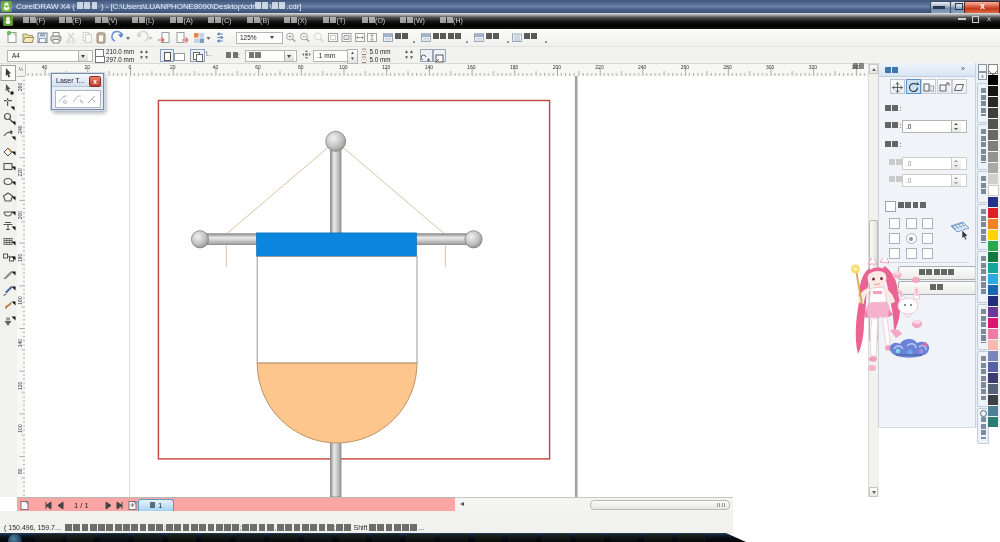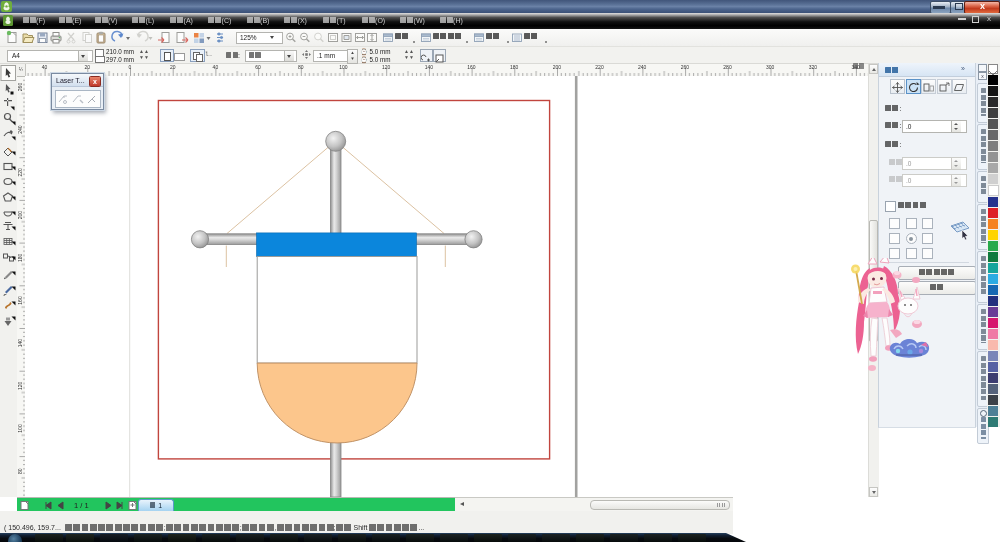--- a/index.html
+++ b/index.html
@@ -26,40 +26,41 @@
 #toolbar{left:0;top:29px;width:1000px;height:17px;background:linear-gradient(#fbfbfa,#f0f0ee);border-bottom:1px solid #e2e2de}
 #propbar{left:0;top:47px;width:1000px;height:16px;background:#f2f2ef;border-bottom:1px solid #dadad6}
 #hruler{left:25px;top:64px;width:843px;height:12px;background:#f7f7f4;border-bottom:1px solid #b9b9b4}
 #vruler{left:17px;top:64px;width:8px;height:433px;background:#f7f7f4;border-right:1px solid #c4c4bf}
 #toolbox{left:0;top:64px;width:17px;height:433px;background:#f1f1ee;border-right:1px solid #d5d5d1}
 #canvas{left:25px;top:76px;width:843px;height:421px;background:#fff}
 #vscroll{left:868px;top:64px;width:10px;height:433px;background:#f1f1ee;border-left:1px solid #dcdcd8}
 #docker{left:878px;top:63px;width:97px;height:364px;background:#f0f3f7;border-left:1px solid #c9d2dc;border-bottom:1px solid #d6dde5}
 #tabstrip{left:975px;top:63px;width:12px;height:364px;background:#e8eef6;border-left:1px solid #c9d2dc}
 #palette{left:987px;top:63px;width:13px;height:364px;background:#f1f1ee}
-#pagebar{left:17px;top:497px;width:438px;height:14px;background:#22c55e;border-top:1px solid #b9b9b4}
+#pagebar{left:17px;top:497px;width:438px;height:14px;background:#fca5a5;border-top:1px solid #b9b9b4}
 #hscroll{left:455px;top:497px;width:278px;height:14px;background:#f4f4f1;border-top:1px solid #c9c9c4}
 #statusband{left:0;top:511px;width:733px;height:23px;background:#f1f1ee}
 #taskbar{left:0;top:533px;width:746px;height:9px;background:linear-gradient(#24405e 0%,#122033 25%,#080c10 60%,#04060a 100%);
  clip-path:polygon(0 0,726px 0,746px 9px,0 9px)}
 .mk{opacity:.75 !important}
 #palette .pc{margin:1px 0 0 1px;width:10px;height:10px}
 #palette div{position:relative}
 #palette .pc{position:relative;display:block}
 .tbbtn{position:absolute;top:2px;height:12px;font-size:7px;color:#222;line-height:12px}
 .spin{position:absolute;background:#fff;border:1px solid #b4b4b0;font-size:6.5px;color:#222}
 </style>
 </head>
 <body>
 <div class="ab" id="titlebar">
  <svg class="ab" style="left:1px;top:0" width="11" height="13" viewBox="0 0 11 13">
   <rect x="0" y="1" width="11" height="11" rx="2" fill="#6fae3c"></rect>
   <path d="M5.5 2.2 C3.2 3 2.6 5.2 3.8 6.6 C2.2 7 2 9 3.4 9.8 C4.6 10.5 6.4 10.5 7.6 9.8 C9 9 8.8 7 7.2 6.6 C8.4 5.2 7.8 3 5.5 2.2 Z" fill="#f2f7ec"></path>
   <circle cx="5.5" cy="6.4" r="1.2" fill="#6fae3c"></circle>
  </svg>
+ <div class="ab" style="left:16px;top:2px;font-size:8px;color:#e8eef5;white-space:nowrap;letter-spacing:-.1px">CorelDRAW X4 ( <span class="k" style="width:22px;height:7px;opacity:.8"></span> ) - [C:\Users\LUANPHONE8090\Desktop\cdr<span class="k" style="width:14.6px;height:7px;opacity:.8"></span>\<span class="k" style="width:14.6px;height:7px;opacity:.8"></span>.cdr]</div>
  <div class="ab" style="left:930px;top:1px;width:19px;height:11px;background:linear-gradient(#e8eef4,#9fb0c4 45%,#6c87a8 55%,#8ba3bf);border:1px solid #3c4e66;border-radius:2px"></div>
  <div class="ab" style="left:933px;top:6px;width:12px;height:2.5px;background:#2a3a50"></div>
  <div class="ab" style="left:950px;top:1px;width:16px;height:11px;background:linear-gradient(#e8eef4,#9fb0c4 45%,#6c87a8 55%,#8ba3bf);border:1px solid #3c4e66;border-radius:2px"></div>
  <div class="ab" style="left:955px;top:3px;width:6px;height:5px;border:1.5px solid #2a3a50;background:rgba(255,255,255,.25)"></div>
  <div class="ab" style="left:964px;top:1px;width:34px;height:11px;background:linear-gradient(#f4b8a8 0%,#dd6a4e 35%,#c23a1d 60%,#e06a3e 100%);border:1px solid #5e1d10;border-radius:2px"></div>
  <div class="ab" style="left:978px;top:1px;width:9px;height:10px;color:#fff;font-size:9px;font-weight:bold;line-height:10px;text-align:center">x</div>
 </div>
 <div class="ab" id="menubar">
  <svg class="ab" style="left:3px;top:2px" width="10" height="12" viewBox="0 0 10 12">
   <rect x="0" y="0" width="10" height="11" rx="1.5" fill="#5d9732"></rect>

